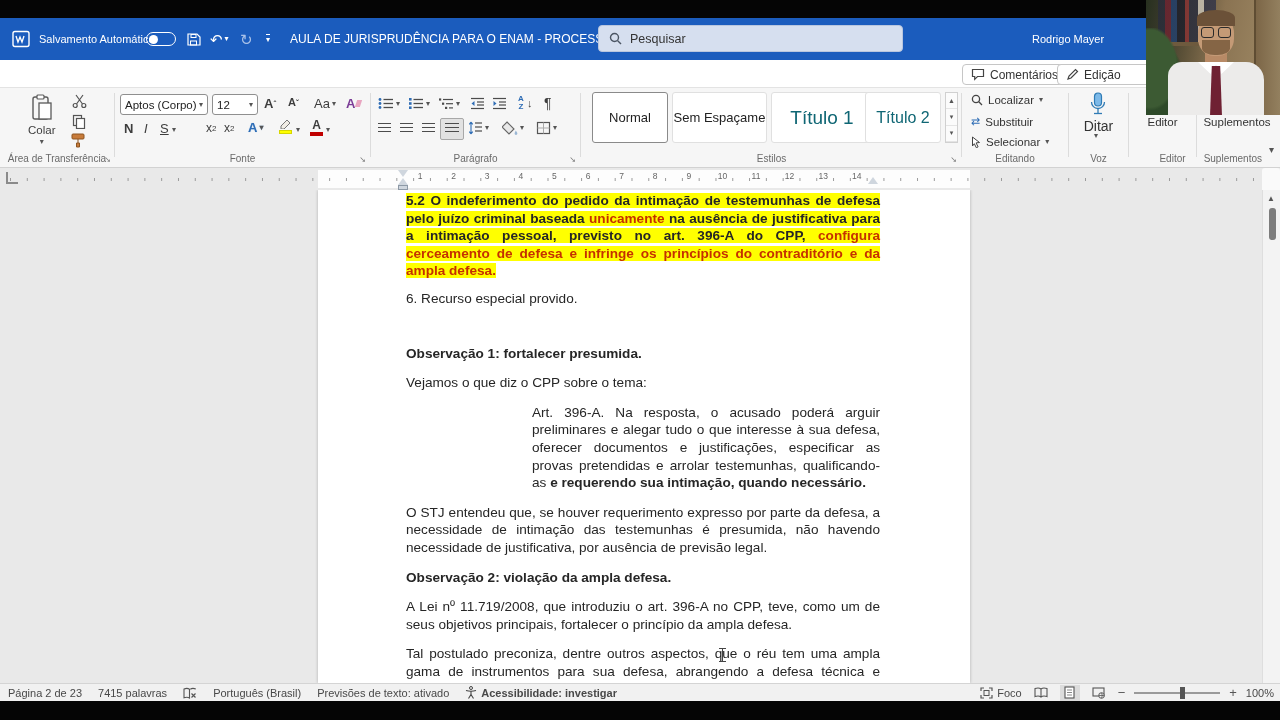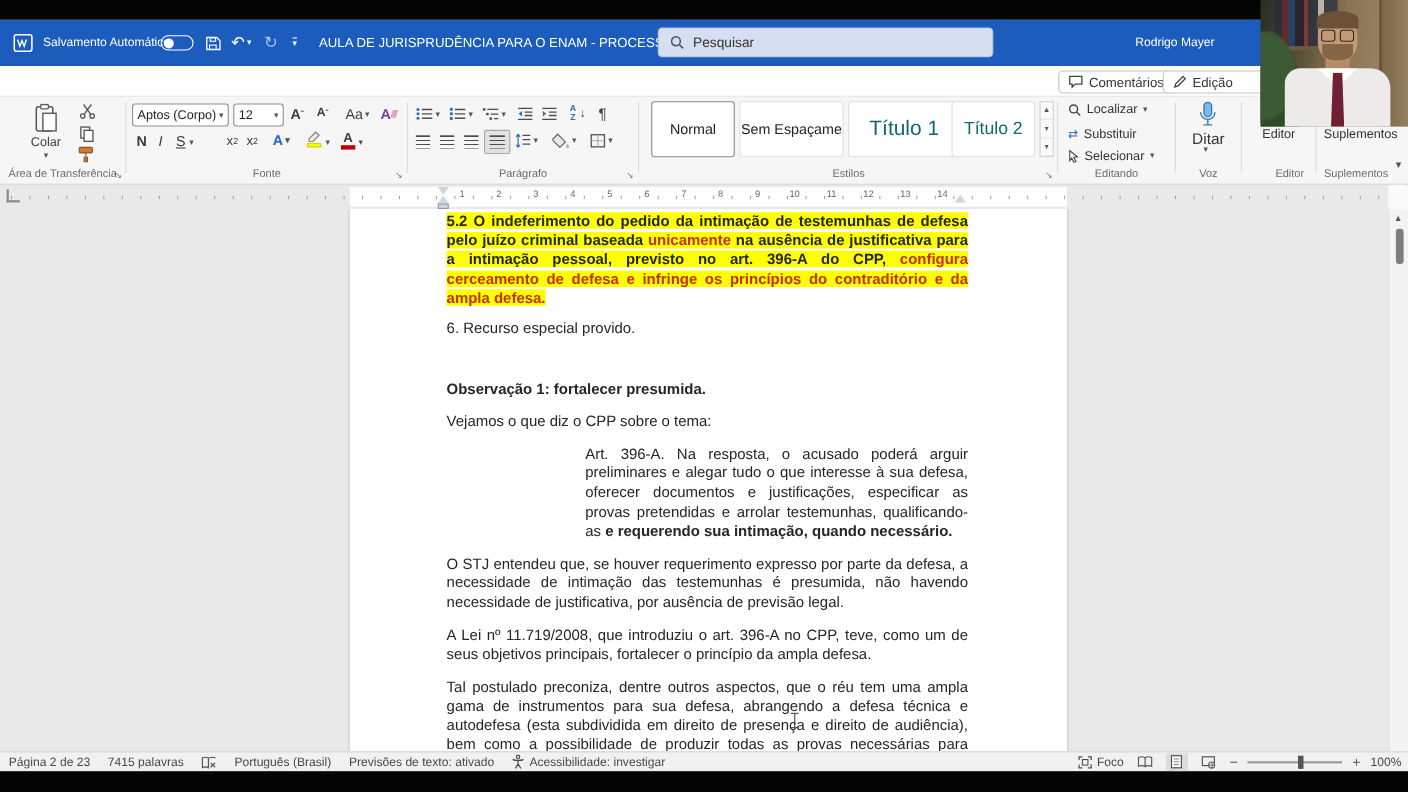--- a/index.html
+++ b/index.html
@@ -85,21 +85,21 @@
   .vscroll{position:absolute;right:0;top:0;width:18px;height:493px;background:#f3f3f3;border-left:1px solid #dedede;}
   .vthumb{position:absolute;left:6px;top:18px;width:7px;height:32px;border-radius:3px;background:#7d7d7d;}
   .varrow{position:absolute;left:4px;top:4px;font-size:8px;color:#555;}
   .ruler-corner{position:absolute;left:1262px;top:168px;width:18px;height:22px;background:#fafafa;border-radius:3px 3px 0 0;}
 
   
   .statusbar{top:683px;left:0;width:1280px;height:18px;background:#f1f1f1;border-top:1px solid #d4d4d4;font-size:11px;color:#484848;}
   .sb-left{position:absolute;left:8px;top:0;height:17px;display:flex;align-items:center;gap:16px;}
   .sb-right{position:absolute;right:6px;top:0;height:17px;display:flex;align-items:center;gap:9px;}
   .sb-item{display:flex;align-items:center;gap:4px;white-space:nowrap;}
-  .sb-bold{font-weight:normal;}
+  .sb-bold{font-weight:bold;}
   .viewbtn{display:flex;align-items:center;justify-content:center;width:20px;height:16px;}
   .viewbtn.sel{background:#dcdcdc;}
   .zoomtrack{width:86px;height:2px;background:#9a9a9a;position:relative;}
   .zoomthumb{position:absolute;left:46px;top:-5px;width:5px;height:12px;background:#555;}
   .zsign{font-size:13px;color:#555;line-height:1;}
 
   
   .webcam{top:0;left:1146px;width:134px;height:115px;overflow:hidden;background:linear-gradient(100deg,#27301f 0%,#3b3a2c 14%,#5c5138 30%,#8a7352 52%,#96805d 75%,#8a7351 100%);}
   .wc-books{position:absolute;left:12px;top:0;width:58px;height:42px;background:linear-gradient(to right,#2a2d3a 0 7px,#6d2430 7px 13px,#23406b 13px 19px,#1d1f2a 19px 27px,#833 27px 31px,#2c2f3e 31px 40px,#c8c2b4 40px 46px,#343648 46px 58px);opacity:.85;}
   .wc-shelf{position:absolute;left:6px;top:42px;width:70px;height:4px;background:#6e5a3e;}
@@ -535,20 +535,21 @@
 
   <div class="abs docarea">
     <div class="page">
       <div>
           <p class="para highlight"><span class="b hl">5.2 O indeferimento do pedido da intimação de testemunhas de defesa pelo juízo criminal baseada </span><span class="b red hl">unicamente</span><span class="b hl"> na ausência de justificativa para a intimação pessoal, previsto no art. 396-A do CPP, </span><span class="b red hl">configura cerceamento de defesa e infringe os princípios do contraditório e da ampla defesa.</span></p>
           <p class="para gap-xl"><span>6. Recurso especial provido.</span></p>
           <p class="para"><span class="b">Observação 1: fortalecer presumida.</span></p>
           <p class="para"><span>Vejamos o que diz o CPP sobre o tema:</span></p>
           <p class="para quote"><span>Art. 396-A. Na resposta, o acusado poderá arguir preliminares e alegar tudo o que interesse à sua defesa, oferecer documentos e justificações, especificar as provas pretendidas e arrolar testemunhas, qualificando-as </span><span class="b">e requerendo sua intimação, quando necessário.</span></p>
           <p class="para"><span>O STJ entendeu que, se houver requerimento expresso por parte da defesa, a necessidade de intimação das testemunhas é presumida, não havendo necessidade de justificativa, por ausência de previsão legal.</span></p>
+          <p class="para"><span class="b">Observação 2: violação da ampla defesa.</span></p>
           <p class="para"><span>A Lei nº 11.719/2008, que introduziu o art. 396-A no CPP, teve, como um de seus objetivos principais, fortalecer o princípio da ampla defesa.</span></p>
           <p class="para"><span>Tal postulado preconiza, dentre outros aspectos, que o réu tem uma ampla gama de instrumentos para sua defesa, abrangendo a defesa técnica e autodefesa (esta subdividida em direito de presença e direito de audiência), bem como a possibilidade de produzir todas as provas necessárias para confirmação de suas teses. Vale lembrar que os Tribunais Superiores e a doutrina admitem até mesmo</span></p>
         </div>
     </div>
     <div class="caret"></div>
     <div class="vscroll">
       <div class="varrow">▲</div>
       <div class="vthumb"></div>
     </div>
   </div>

